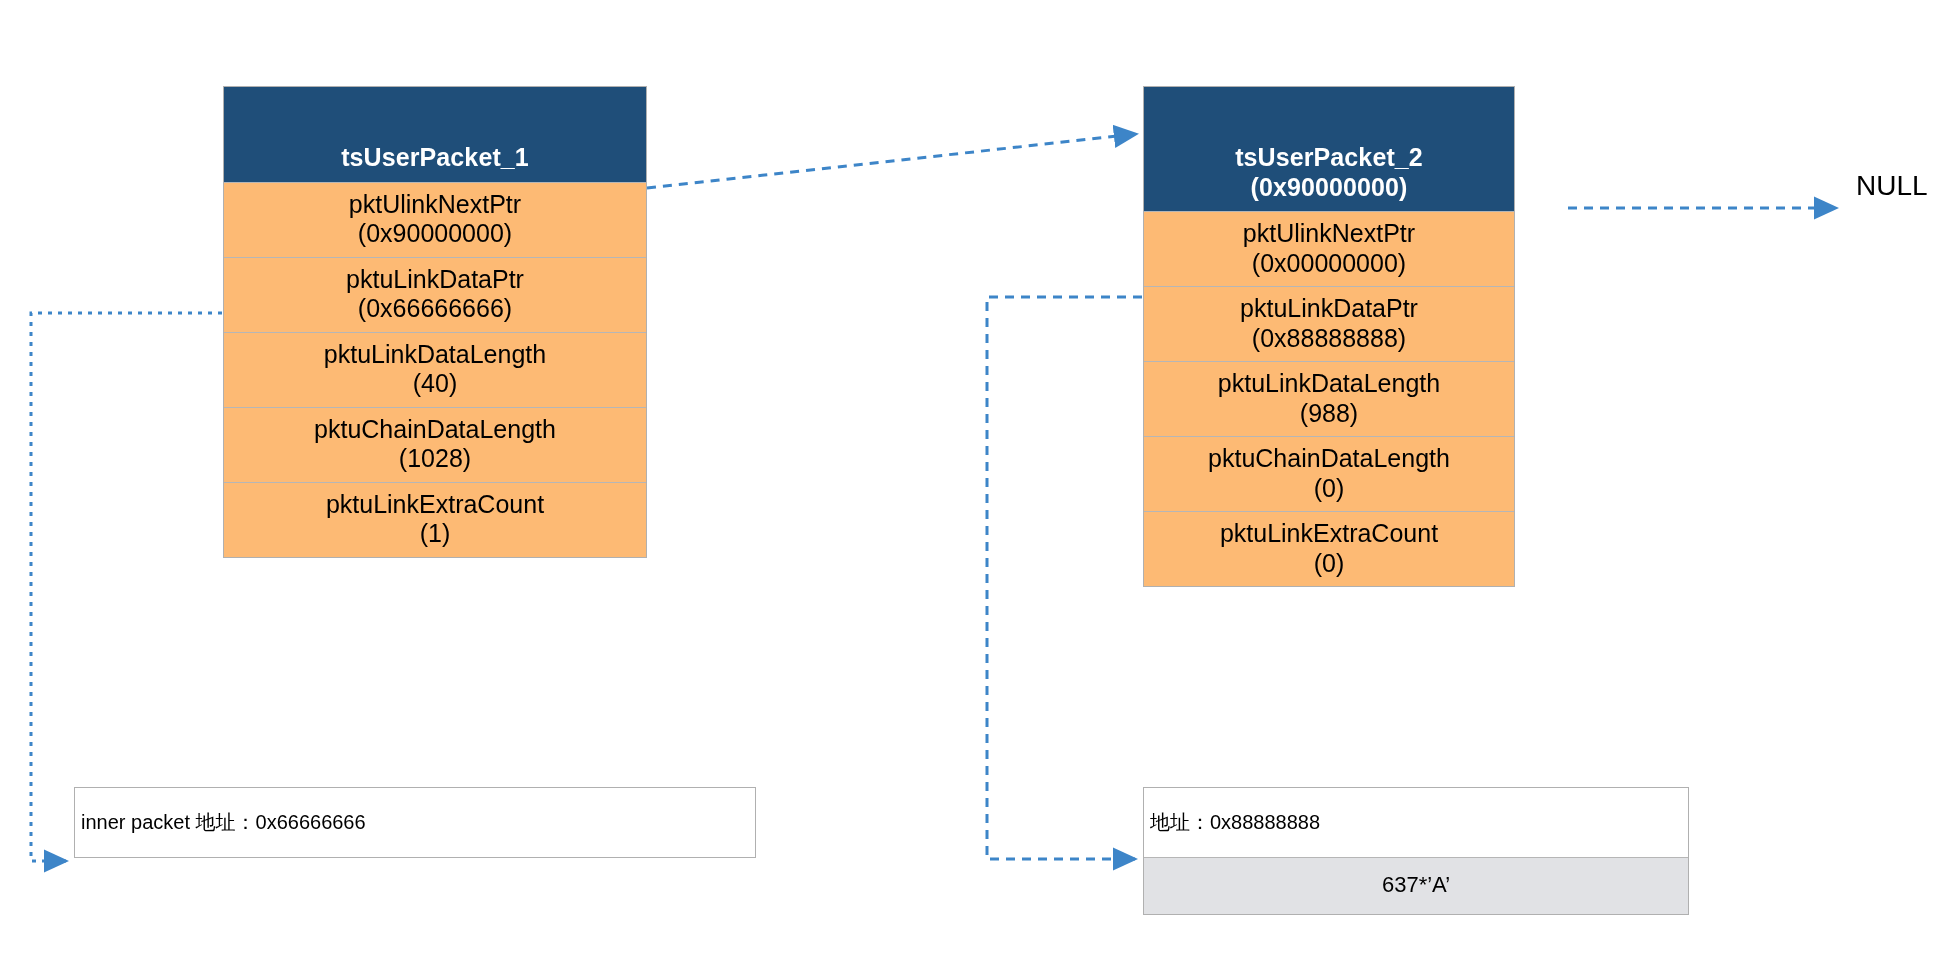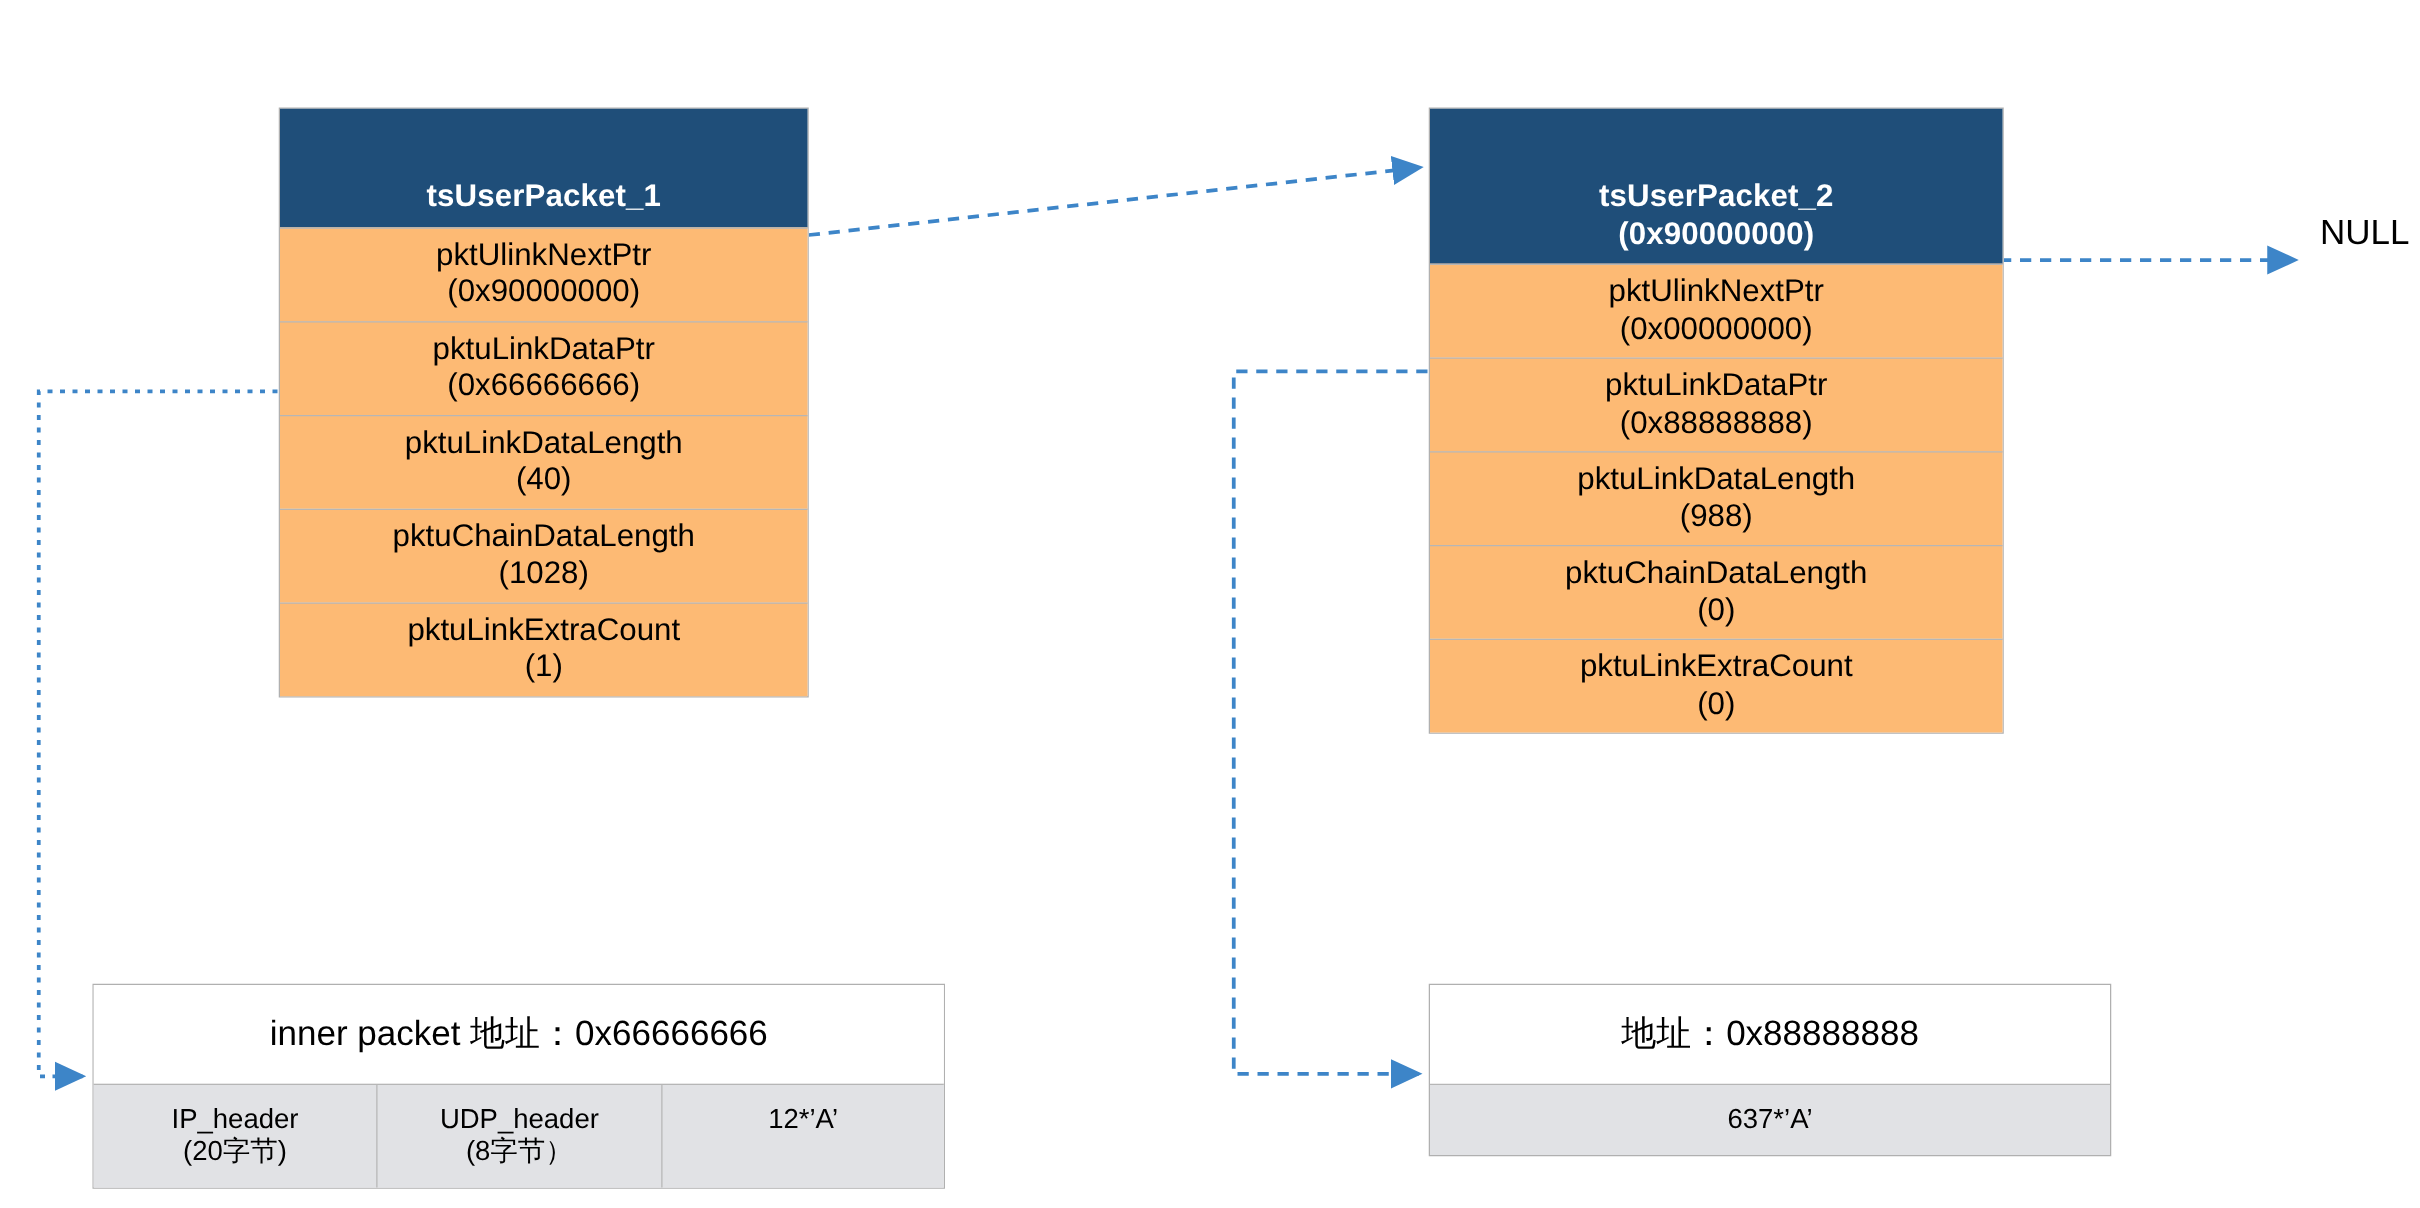--- a/index.html
+++ b/index.html
@@ -37,32 +37,31 @@
     font-size:25px;
     box-sizing:border-box;
     background:#fdba74;
   }
   .struct .row .fname{display:block;}
   .struct .row .fval{display:block;}
   .struct .hdr .tname{display:block;margin-top:48px;}
   .struct .hdr .taddr{display:block;}
 
   #struct1{left:223px;top:86px;width:424px;}
-  #struct2{left:1143px;top:86px;width:460px;}
+  #struct2{left:1143px;top:86px;width:372px;}
 
   
   .buf{
     position:absolute;
     border:1px solid #b0b0b0;
     box-sizing:border-box;
     background:#ffffff;
   }
   .buf .buf-title{
-    text-align:center;
-    font-size:28px;
+    font-size:20px;
     padding:22px 6px 23px 6px;
     box-sizing:border-box;
     background:#ffffff;
     line-height:1.2;
   }
   .buf .buf-cells{
     display:flex;
     border-top:1px solid #b6b6b6;
     background:#e1e2e5;
   }
@@ -169,34 +168,20 @@
     <div class="row">
       <span class="fname">pktuLinkExtraCount</span>
       <span class="fval">(0)</span>
     </div>
   </div>
 
   <div id="null-label">NULL</div>
 
   <div class="buf" id="buf1">
     <div class="buf-title">inner packet 地址：0x66666666</div>
-    <div class="buf-cells">
-      <div class="cell c0">
-        <span class="cl1">IP_header</span>
-        <span class="cl2">(20字节)</span>
-      </div>
-      <div class="cell c1">
-        <span class="cl1">UDP_header</span>
-        <span class="cl2">(8字节）</span>
-      </div>
-      <div class="cell c2">
-        <span class="cl1">12*’A’</span>
-        <span class="cl2"></span>
-      </div>
-    </div>
   </div>
 
   <div class="buf" id="buf2">
     <div class="buf-title">地址：0x88888888</div>
     <div class="buf-cells">
       <div class="cell c0">
         <span class="cl1">637*’A’</span>
         <span class="cl2"></span>
       </div>
     </div>

